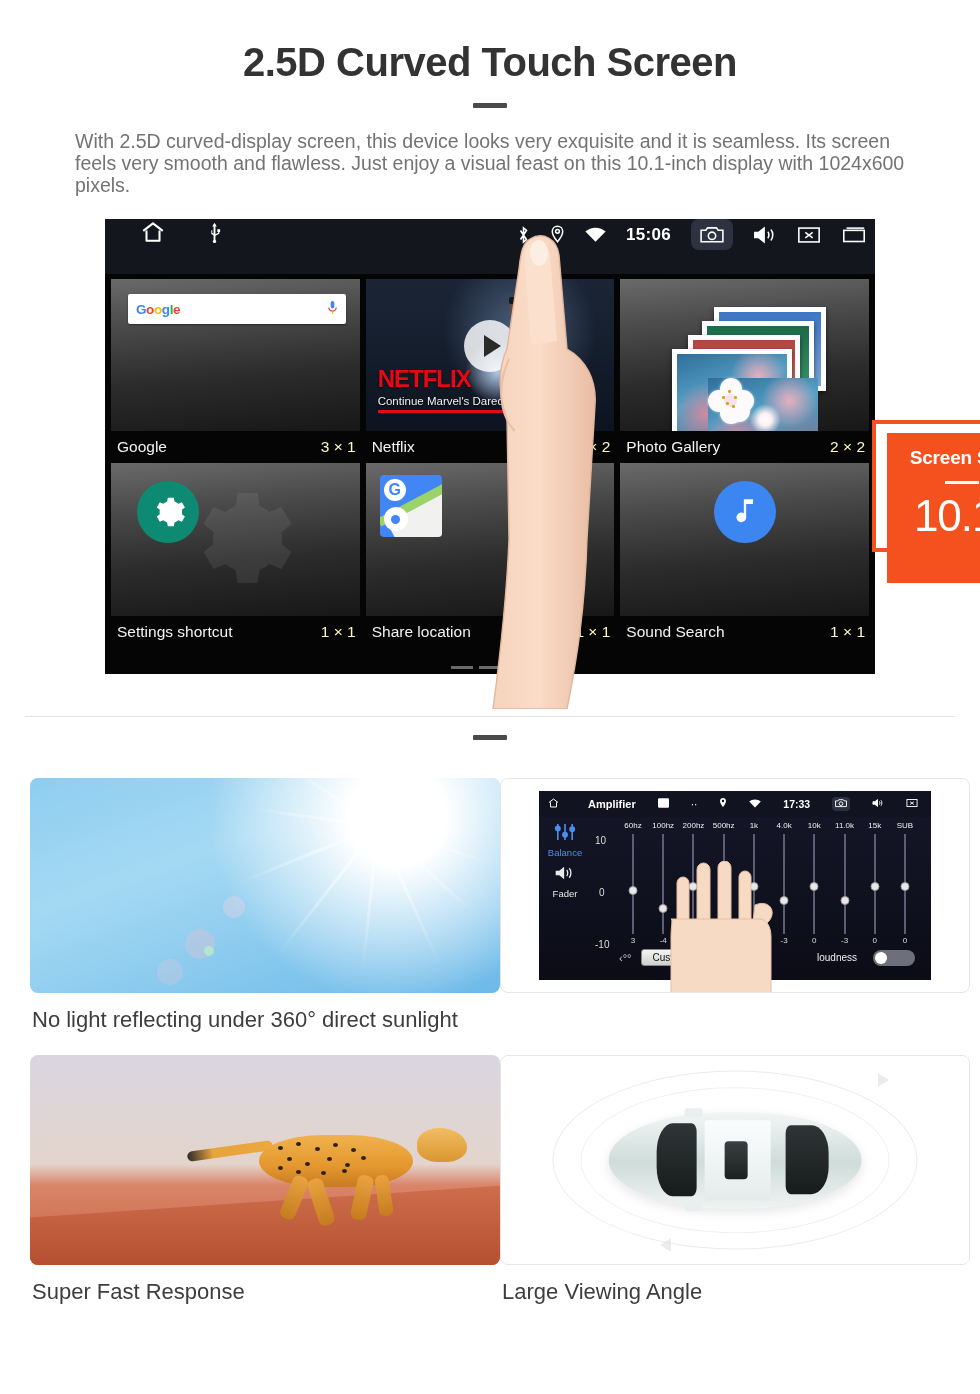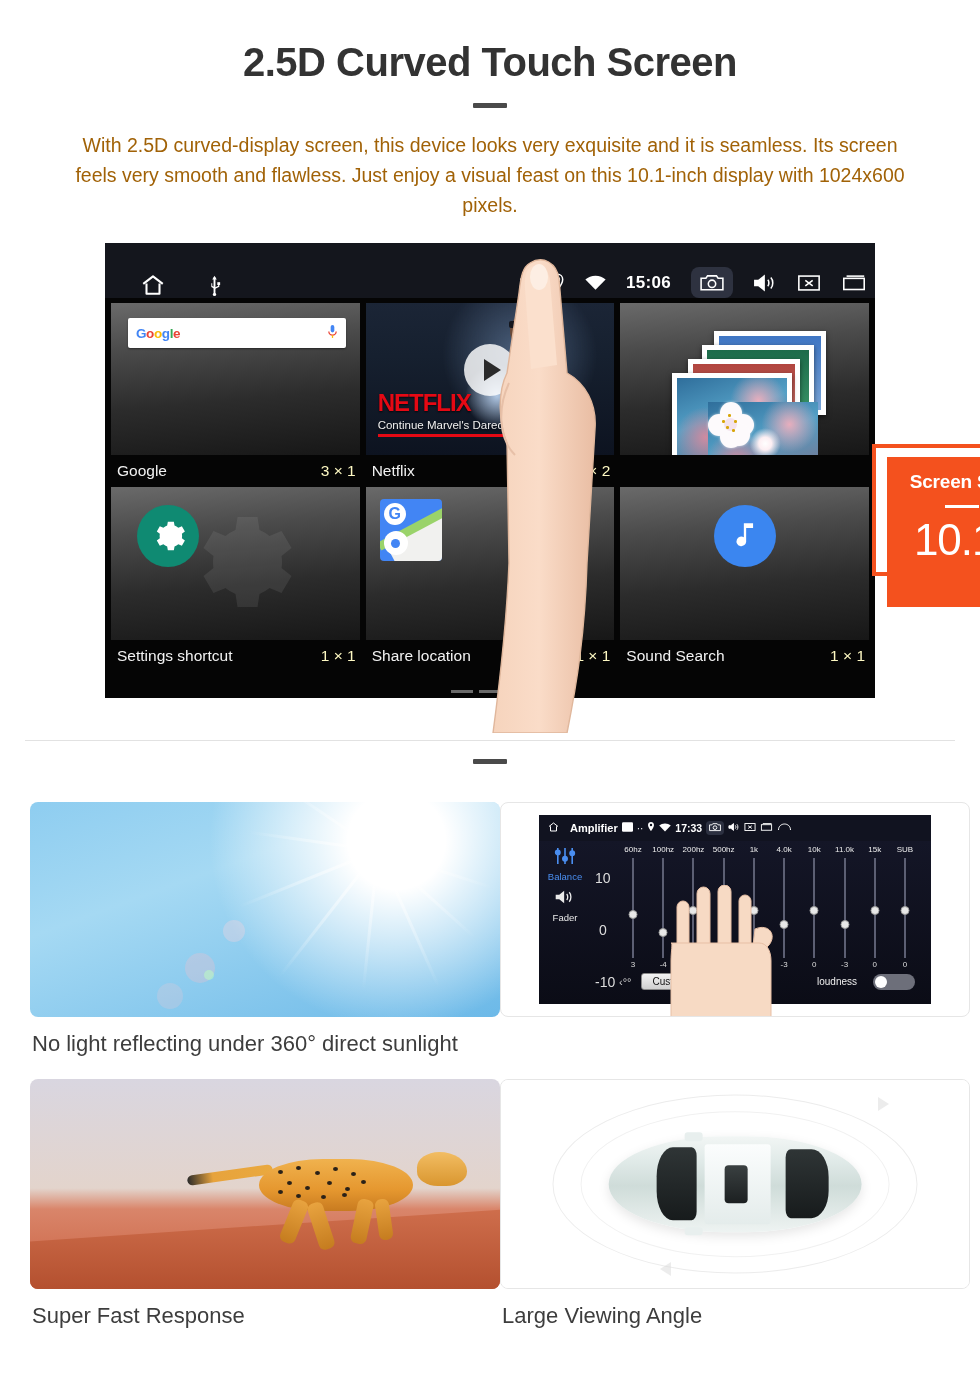--- a/index.html
+++ b/index.html
@@ -24,24 +24,24 @@
   }
   .title-rule {
     width: 34px; height: 5px;
     background: #4a4a4a;
     margin: 18px auto 0 auto;
     border-radius: 1px;
   }
   .page-desc {
     width: 830px;
     margin: 22px auto 0 auto;
-    text-align: center;
+    text-align: left;
     font-size: 19.5px;
-    line-height: 30px;
-    color: #a16207;
+    line-height: 22px;
+    color: #737373;
   }
 
   
   .device-wrap {
     position: relative;
     width: 770px;
     height: 455px;
     margin: 23px auto 0 auto;
   }
   .device-screen {
@@ -50,21 +50,21 @@
     width: 770px; height: 455px;
     background: #050505;
     overflow: hidden;
   }
 
   
   .statusbar {
     position: absolute; left: 0; top: 0;
     width: 100%; height: 55px;
     background: #14161d;
-    display: flex; align-items: flex-end;
+    display: flex; align-items: flex-start;
   }
   .sb-left { display: flex; align-items: center; gap: 40px; padding-left: 34px; }
   .sb-right { display: flex; align-items: center; gap: 20px; margin-left: auto; padding-right: 8px; }
   .sb-ico { color: #ffffff; display: flex; align-items: center; justify-content: center; }
   .sb-time { color:#fff; font-size: 17px; font-weight: bold; letter-spacing:0.3px; }
   .sb-cam {
     background: #2e3240;
     border-radius: 8px;
     padding: 6px 9px;
   }
@@ -282,35 +282,35 @@
       radial-gradient(circle at 78% 18%, #ffffff 0%, #ffffff 12%, rgba(255,255,255,.75) 20%, rgba(255,255,255,0) 46%),
       linear-gradient(160deg,#8ecdf0 0%, #a5d9f3 35%, #6cb9e8 100%);
     position:relative;
   }
   .ray{position:absolute;background:linear-gradient(90deg,rgba(255,255,255,.75),rgba(255,255,255,0));transform-origin:left center;height:3px;}
   .flare{position:absolute;border-radius:50%;background:rgba(255,210,220,.32);}
 
   
   .amp{ width:100%;height:100%; background:#0a0b14; position:relative; }
   .amp-bar{
-    height:26px;background:#111320;display:flex;align-items:center;gap:4px;padding:0 8px;
+    height:26px;background:#111320;display:flex;align-items:center;gap:22px;padding:0 8px;
     color:#fff;font-size:10px;
   }
   .amp-title{font-size:11px;font-weight:bold;margin-left:6px;}
   .amp-time{font-size:10.5px;font-weight:bold;}
   .amp-cam{background:#2c3040;border-radius:4px;padding:1px 3px;}
   .amp-body{position:relative;height:calc(100% - 26px);background:linear-gradient(180deg,#141627,#0b0c16);display:flex;}
   .amp-side{width:52px;padding-top:6px;display:flex;flex-direction:column;align-items:center;gap:2px;}
   .amp-side .lab{font-size:9.5px;}
   .lab-blue{color:#4a8ef0;}
   .lab-white{color:#e9e9e9;}
   .amp-main{flex:1;position:relative;padding:4px 6px 0 4px;}
   .amp-freqs{display:flex;justify-content:space-between;padding:0 6px 0 24px;}
   .amp-freqs span{color:#eee;font-size:8px;width:28px;text-align:center;}
-  .amp-scale{position:absolute;left:4px;top:29px;color:#ddd;font-size:14px;}
+  .amp-scale{position:absolute;left:4px;top:18px;color:#ddd;font-size:10px;}
   .amp-scale .s0{position:absolute;top:52px;left:4px;}
   .amp-scale .sm{position:absolute;top:104px;left:0px;}
   .amp-sliders{display:flex;justify-content:space-between;padding:4px 6px 0 24px;height:104px;}
   .amp-sl{width:28px;position:relative;display:flex;justify-content:center;}
   .amp-sl .trk{width:2px;height:100%;background:#5c5f73;}
   .amp-sl .knb{position:absolute;width:9px;height:9px;border-radius:50%;background:#e8e8e8;border:1px solid #9a9a9a;left:50%;transform:translateX(-50%);}
   .amp-vals{display:flex;justify-content:space-between;padding:2px 6px 0 24px;}
   .amp-vals span{color:#ddd;font-size:8px;width:28px;text-align:center;}
   .amp-foot{display:flex;align-items:center;gap:10px;padding:4px 10px 0 24px;}
   .amp-custom{
@@ -514,20 +514,24 @@
                     <i class="bd" style="left:20px;top:12px"></i>
                         <i class="bd" style="left:26px;top:18px"></i>
                     <i class="bd" style="left:18px;top:24px"></i>
                         <i class="bd" style="left:24px;top:27px"></i>
                     <i class="bd" style="left:14px;top:18px"></i>
                   </span>
                 </span>
                   </div>
               </div>
             </div>
+            <div class="meta">
+              <span>Photo Gallery</span>
+              <span class="dim">2 × 2</span>
+            </div>
           </div>
         </div>
 
         <div class="grow">
 
           <div class="cell c-3x1">
             <div class="thumb thumb2">
               <span class="gear-bg">
                 <svg width="120" height="120" viewBox="0 0 24 24" fill="#cccccc">
                     <path d="M12 8a4 4 0 1 0 0 8 4 4 0 0 0 0-8zm9.4 4a7.6 7.6 0 0 0-.1-1.2l2-1.6-2-3.4-2.4 1a7.6 7.6 0 0 0-2-1.2l-.4-2.6h-4l-.4 2.6a7.6 7.6 0 0 0-2 1.2l-2.4-1-2 3.4 2 1.6a7.6 7.6 0 0 0 0 2.4l-2 1.6 2 3.4 2.4-1a7.6 7.6 0 0 0 2 1.2l.4 2.6h4l.4-2.6a7.6 7.6 0 0 0 2-1.2l2.4 1 2-3.4-2-1.6c.07-.4.1-.8.1-1.2z"></path>

